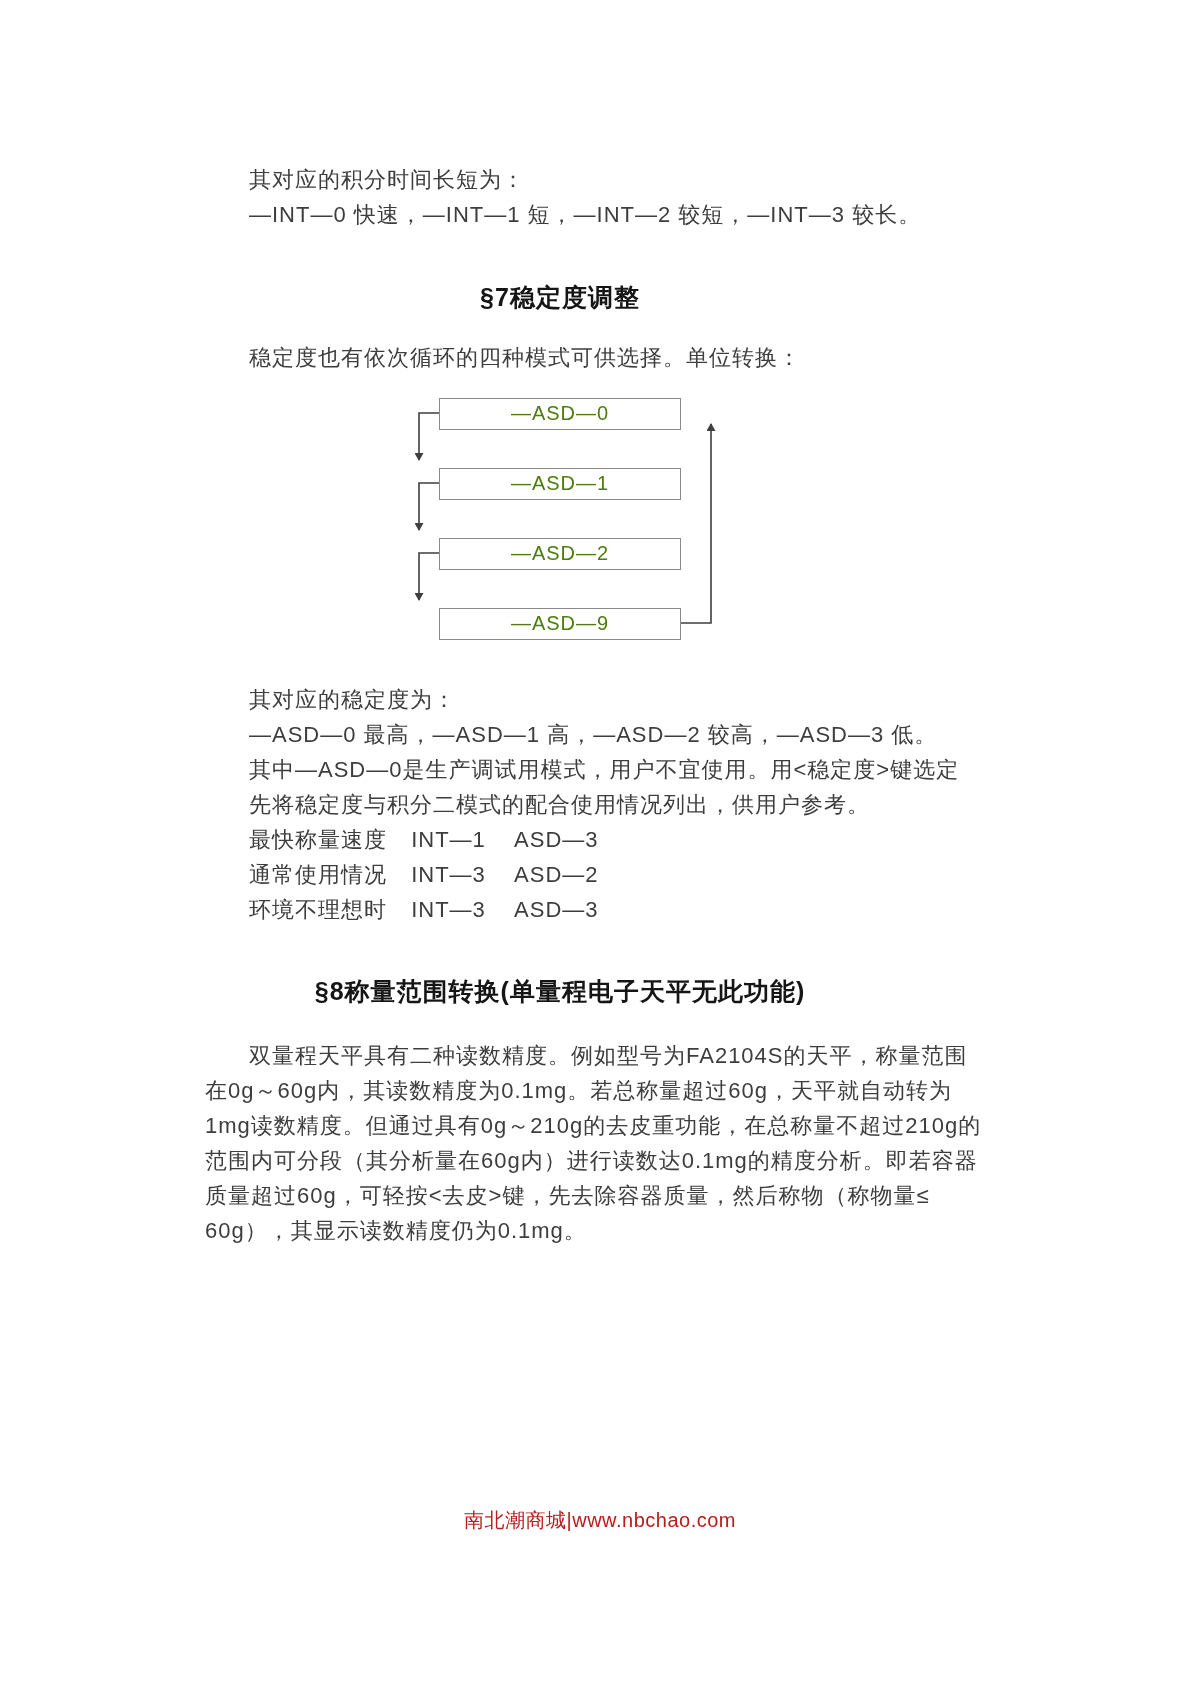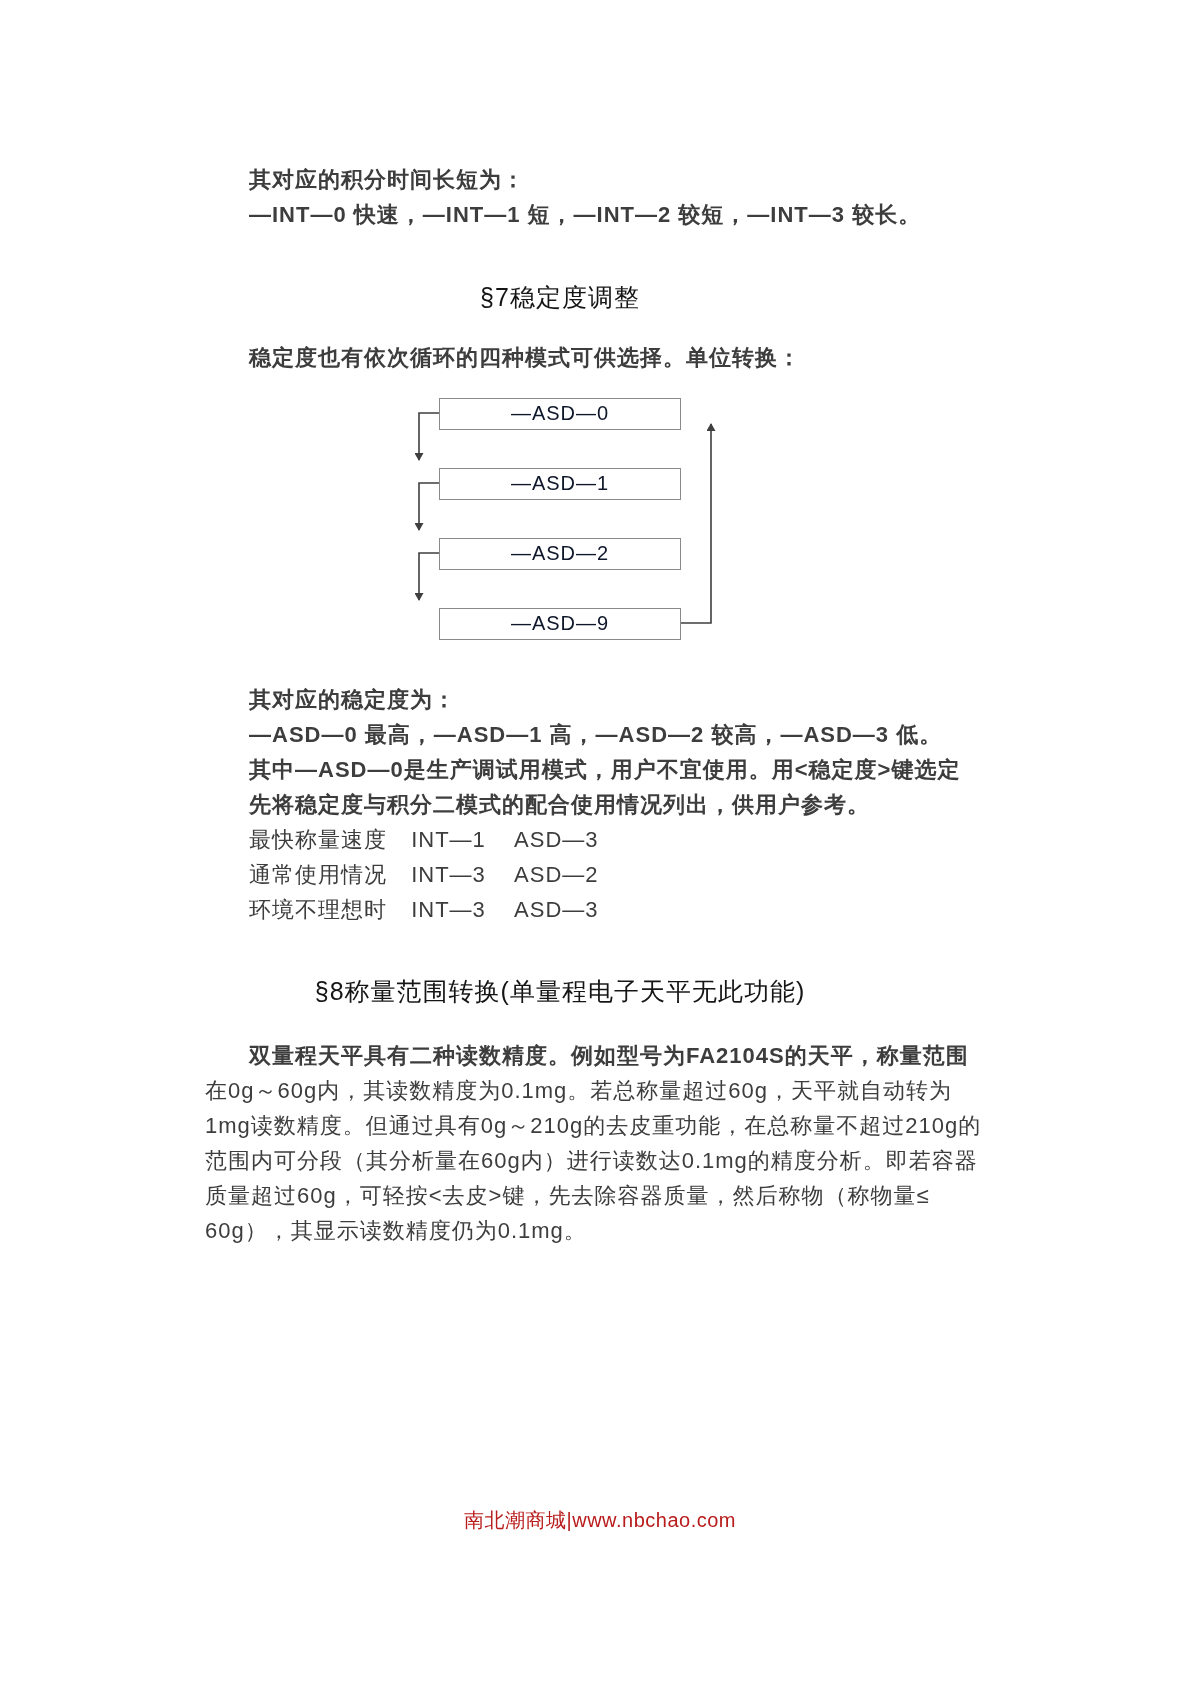--- a/index.html
+++ b/index.html
@@ -13,47 +13,47 @@
     overflow: hidden;
   }
   .textblock { position: absolute; left: 205px; width: 710px; }
   .line {
     font-size: 22px;
     line-height: 35px;
     letter-spacing: 1px;
     margin: 0;
     white-space: nowrap;
   }
-  .indent { text-indent: 2em; font-weight: bold; }
+  .indent { text-indent: 2em; }
   .heading {
     position: absolute;
     left: 205px;
     width: 710px;
     margin: 0;
     text-align: center;
     font-size: 25px;
     line-height: 32px;
-    font-weight: normal;
+    font-weight: bold;
     color: #151515;
     letter-spacing: 1px;
   }
   .diagram { position: absolute; left: 409px; top: 394px; width: 340px; height: 250px; }
   .diagram .arrows { position: absolute; left: 0; top: 0; }
   .flow { stroke: #3f3f3f; stroke-width: 1.6; fill: none; }
   .dbox {
     position: absolute;
     left: 30px;
     width: 240px;
     height: 30px;
     border: 1px solid #8a8a8a;
     background: #ffffff;
     text-align: center;
     line-height: 28px;
     font-size: 20px;
-    color: #0f172a;
+    color: #4d7c0f;
     letter-spacing: 1px;
   }
   .trow { font-size: 22px; line-height: 35px; padding-left: 44px; letter-spacing: 1px; }
   .tlabel { display: inline-block; width: 155px; }
   .tint   { display: inline-block; width: 97px; }
   .footer {
     position: absolute;
     left: 0;
     top: 1507px;
     width: 1200px;

